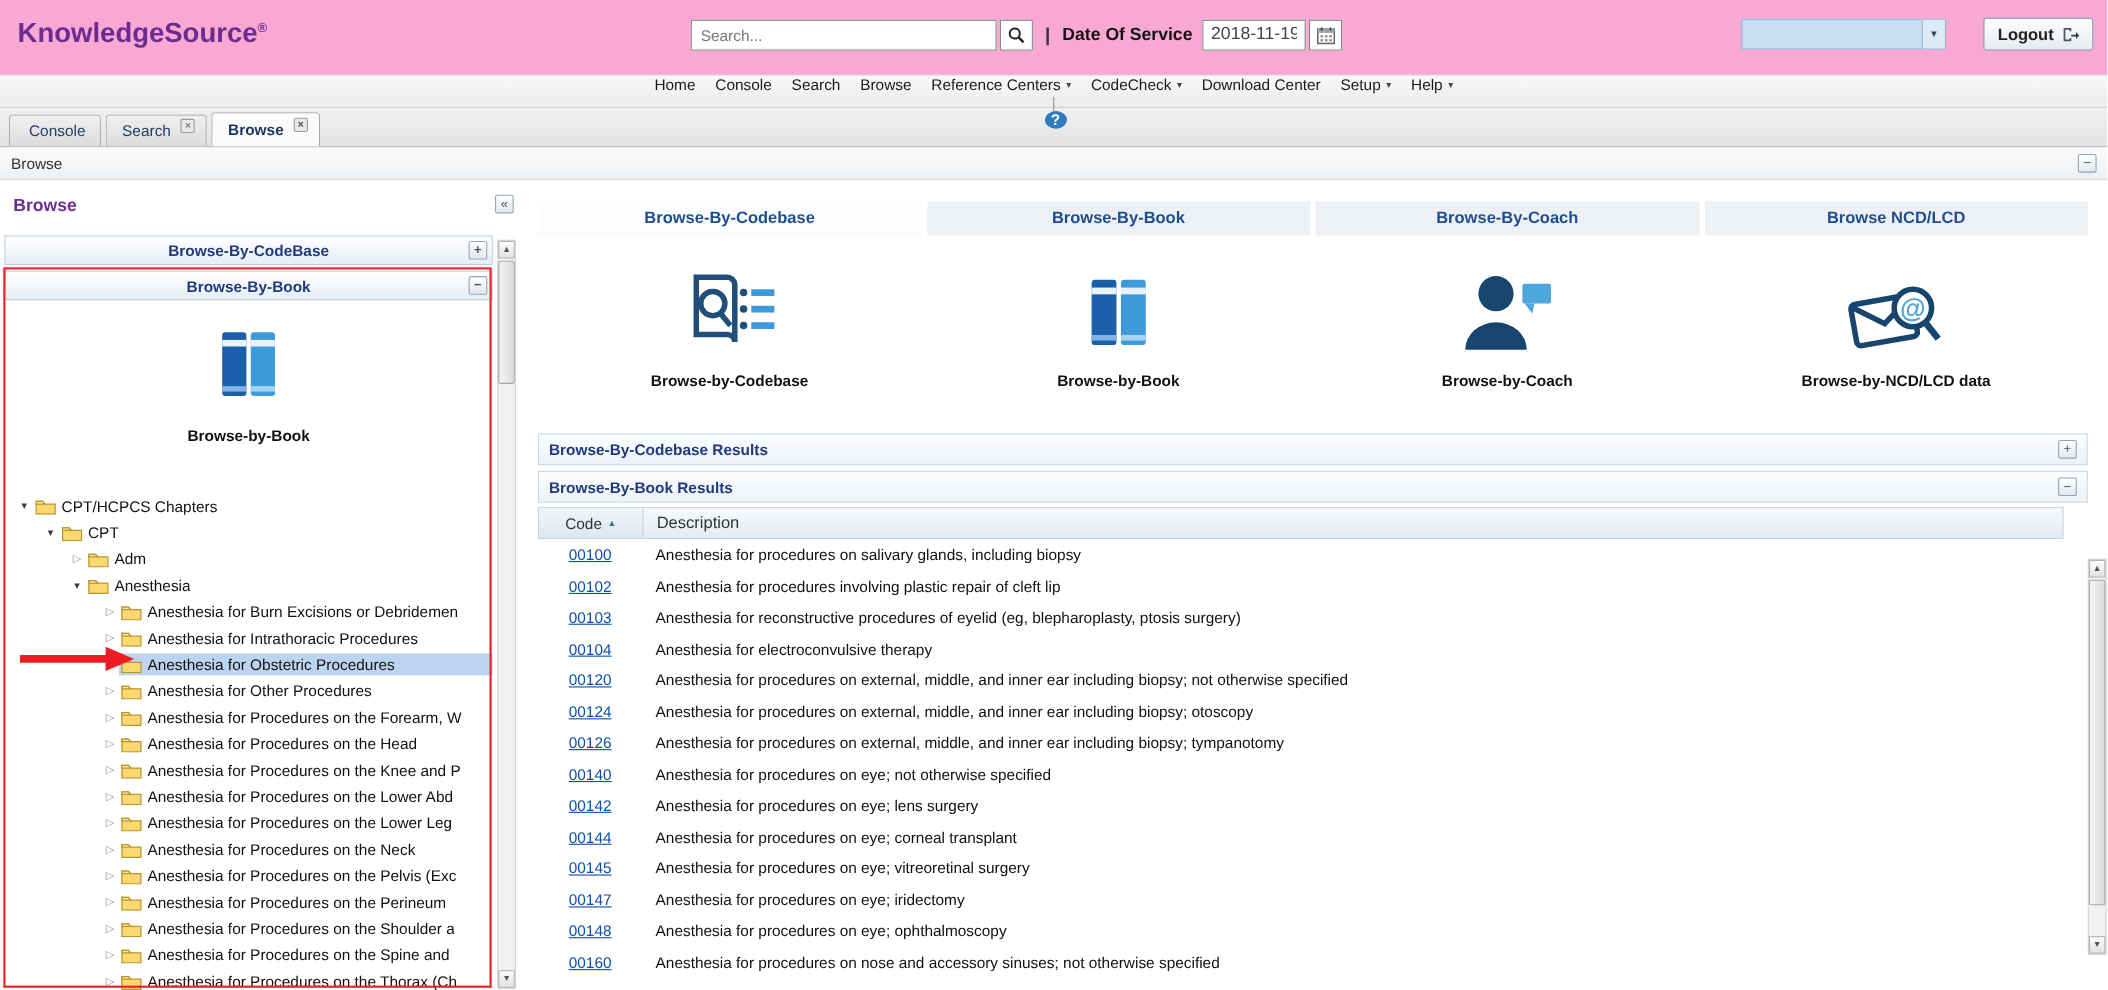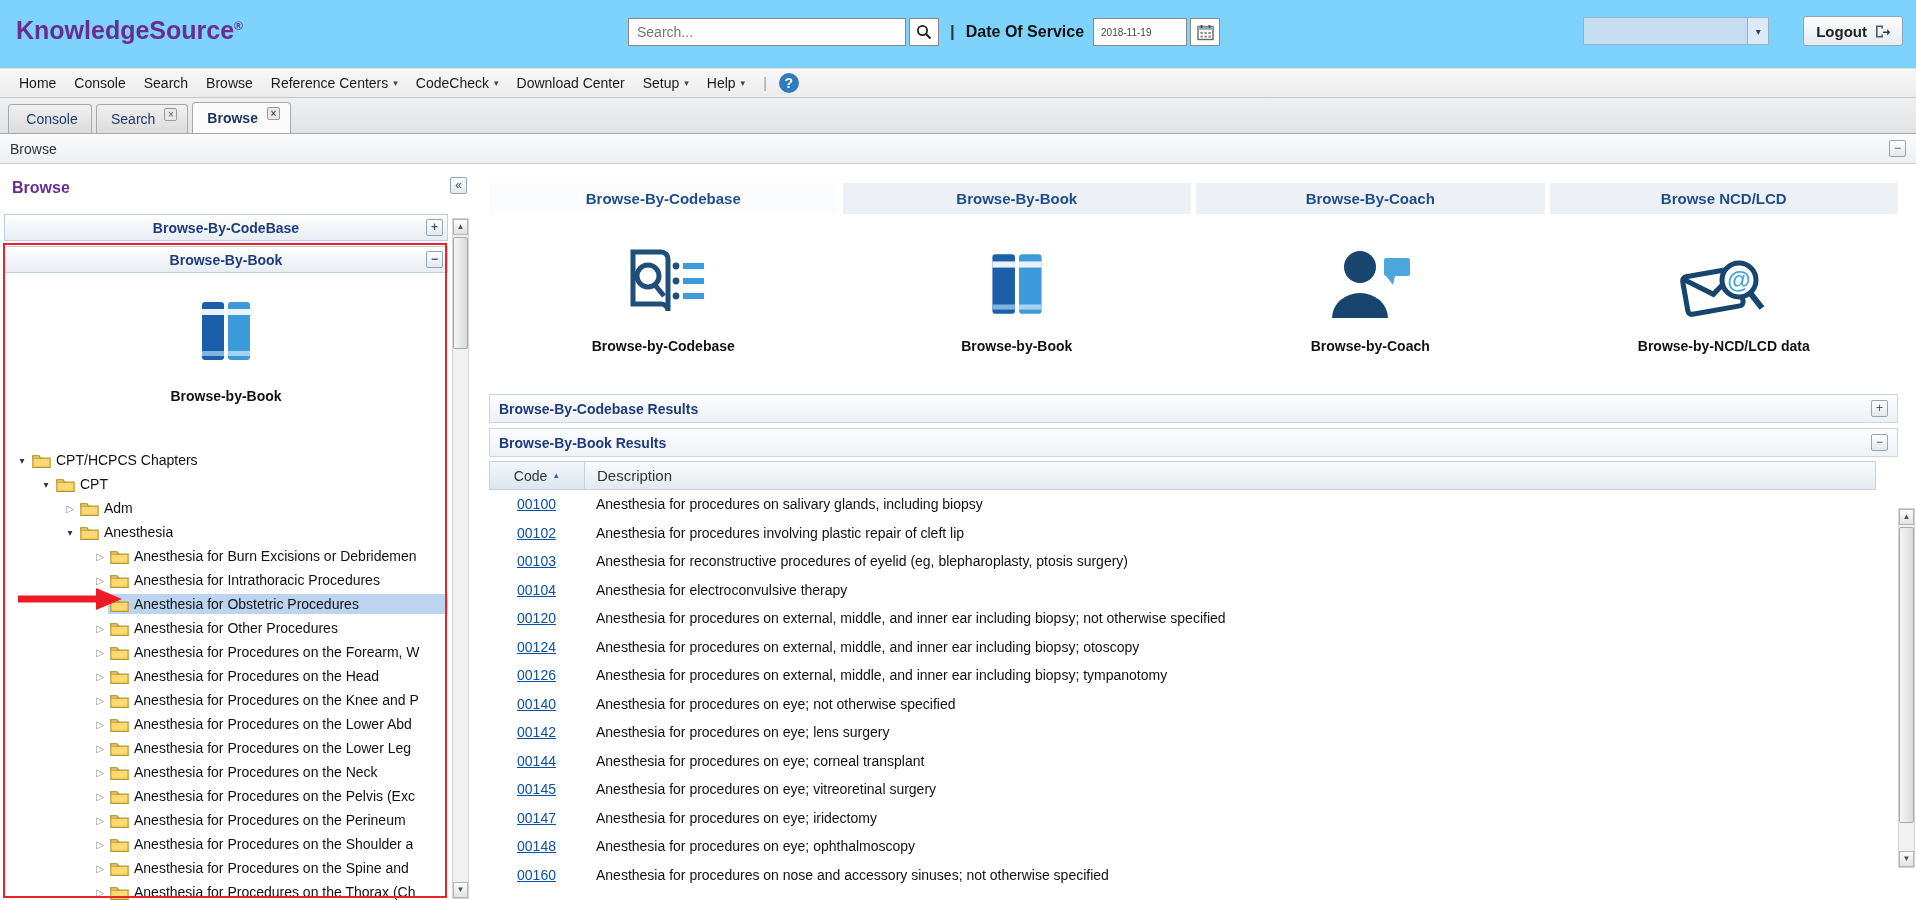--- a/index.html
+++ b/index.html
@@ -1,39 +1,39 @@
 <!DOCTYPE html>
 <html><head>
 <meta charset="utf-8">
 <style>
   *{margin:0;padding:0;box-sizing:border-box;}
   html,body{width:1916px;height:900px;overflow:hidden;background:#fff;
     font-family:"Liberation Sans",sans-serif;}
   .app{width:1916px;height:900px;position:relative;background:#fff;overflow:hidden;}
 
   
-  .header{height:68px;position:relative;background:#7dd3fc;}
+  .header{height:68px;position:relative;background:#f9a8d4;}
   .logo{position:absolute;left:16px;top:16px;font-size:25px;font-weight:bold;color:#6A2C91;letter-spacing:0;}
   .logo sup{font-size:12px;vertical-align:super;}
   .header-center{position:absolute;left:628px;top:17px;display:flex;align-items:center;height:30px;}
   .search-input{width:278px;height:28px;border:1px solid #8a8a8a;padding:0 8px;font-size:14px;color:#555;font-family:"Liberation Sans",sans-serif;}
   .icon-btn{width:30px;height:28px;border:1px solid #8a8a8a;background:#fff;display:flex;align-items:center;justify-content:center;margin-left:3px;cursor:pointer;}
   .hdr-sep{margin:0 11px;font-weight:bold;color:#333;font-size:17px;}
   .dos-label{font-weight:bold;font-size:16px;color:#111;margin-right:9px;white-space:nowrap;}
-  .dos-input{width:94px;height:28px;border:1px solid #8a8a8a;padding:0 7px;font-size:10px;color:#444;font-family:"Liberation Sans",sans-serif;}
+  .dos-input{width:94px;height:28px;border:1px solid #8a8a8a;padding:0 7px;font-size:16px;color:#444;font-family:"Liberation Sans",sans-serif;}
   .header-right{position:absolute;right:13px;top:16px;display:flex;align-items:center;}
   .combo{width:186px;height:28px;border:1px solid #9ab2c8;background:#C7DDF2;display:flex;cursor:pointer;}
   .combo-value{flex:1;font-size:13px;line-height:26px;padding-left:6px;color:#2b4a68;}
   .combo-trigger{width:21px;border-left:1px solid #9ab2c8;background:#DCE9F7;display:flex;align-items:center;justify-content:center;font-size:10px;color:#345;}
   .logout-btn{margin-left:34px;height:30px;padding:0 12px;border:1px solid #8FA4B8;border-radius:3px;
     background:linear-gradient(#fdfdfd,#e6ebf1);font-size:15px;font-weight:bold;color:#222;display:flex;align-items:center;gap:7px;cursor:pointer;font-family:"Liberation Sans",sans-serif;}
 
   
   .menubar{height:30px;background:linear-gradient(#f7f7f7,#ececec);border-top:1px solid #e3e3e3;border-bottom:1px solid #c6c6c6;
-    display:flex;align-items:center;padding:0 10px;font-size:14px;color:#1a1a1a;}
+    display:flex;align-items:center;padding:0 10px;font-size:14px;color:#1a1a1a;flex-direction:column;}
   .menu-items{display:flex;align-items:center;}
   .menu-item{padding:0 9px;cursor:pointer;display:flex;align-items:center;gap:5px;white-space:nowrap;}
   .menu-caret{font-size:9px;color:#444;}
   .menu-sep{color:#999;margin:0 9px;}
   .help-icon{width:20px;height:20px;border-radius:50%;background:#2E7BC0;color:#fff;font-weight:bold;font-size:14px;
     display:flex;align-items:center;justify-content:center;margin-left:3px;cursor:pointer;}
 
   
   .tabstrip{height:36px;background:linear-gradient(#eef0f2,#e1e3e5);border-bottom:1px solid #a9a9a9;
     display:flex;align-items:flex-end;padding:0 8px;gap:4px;}

